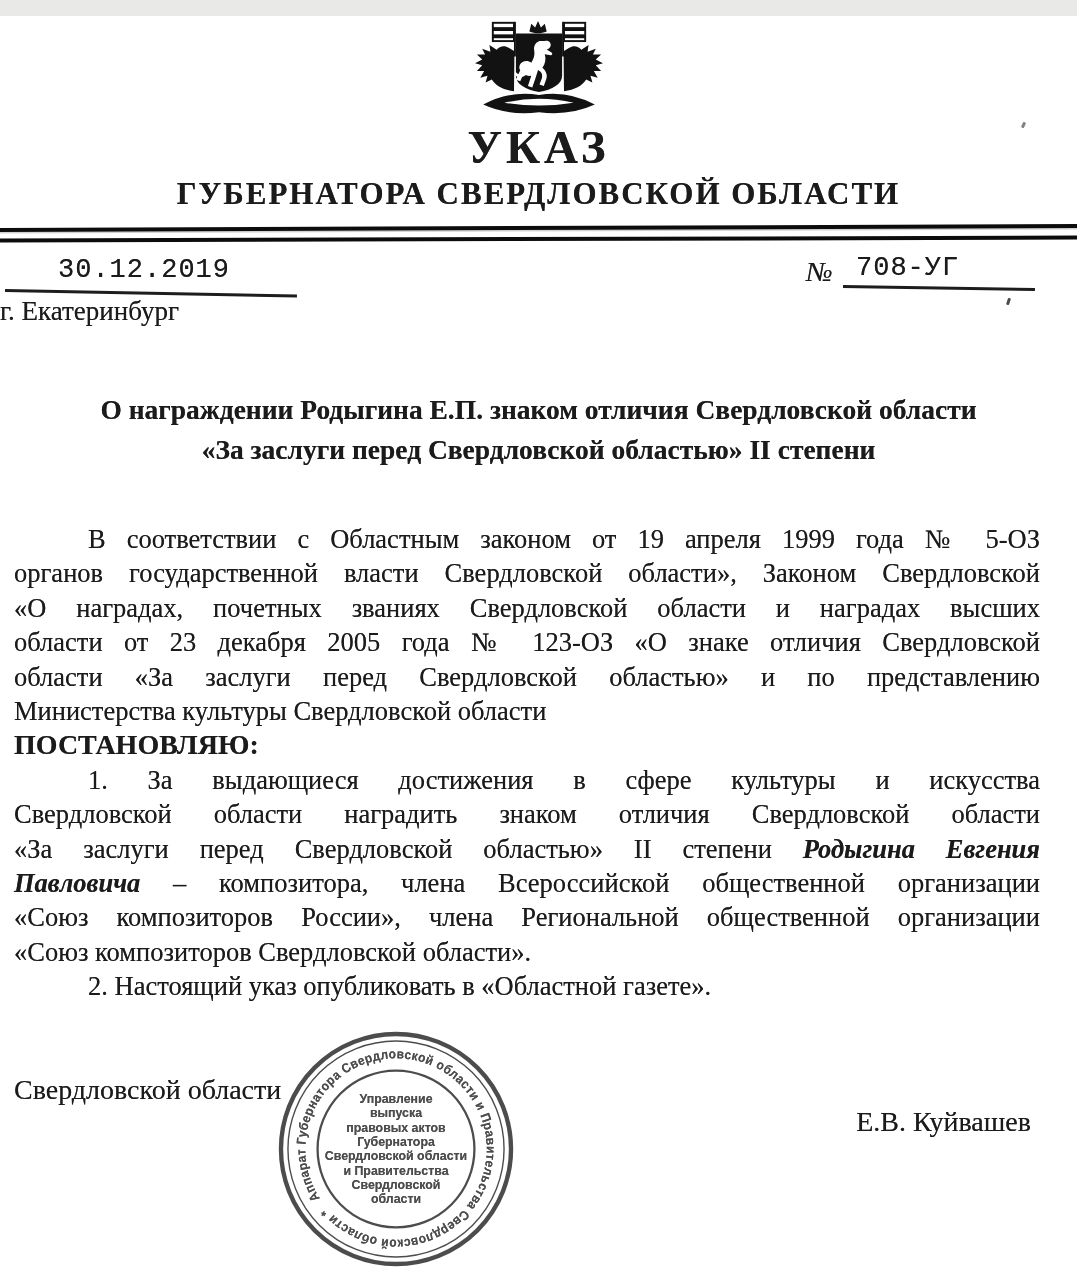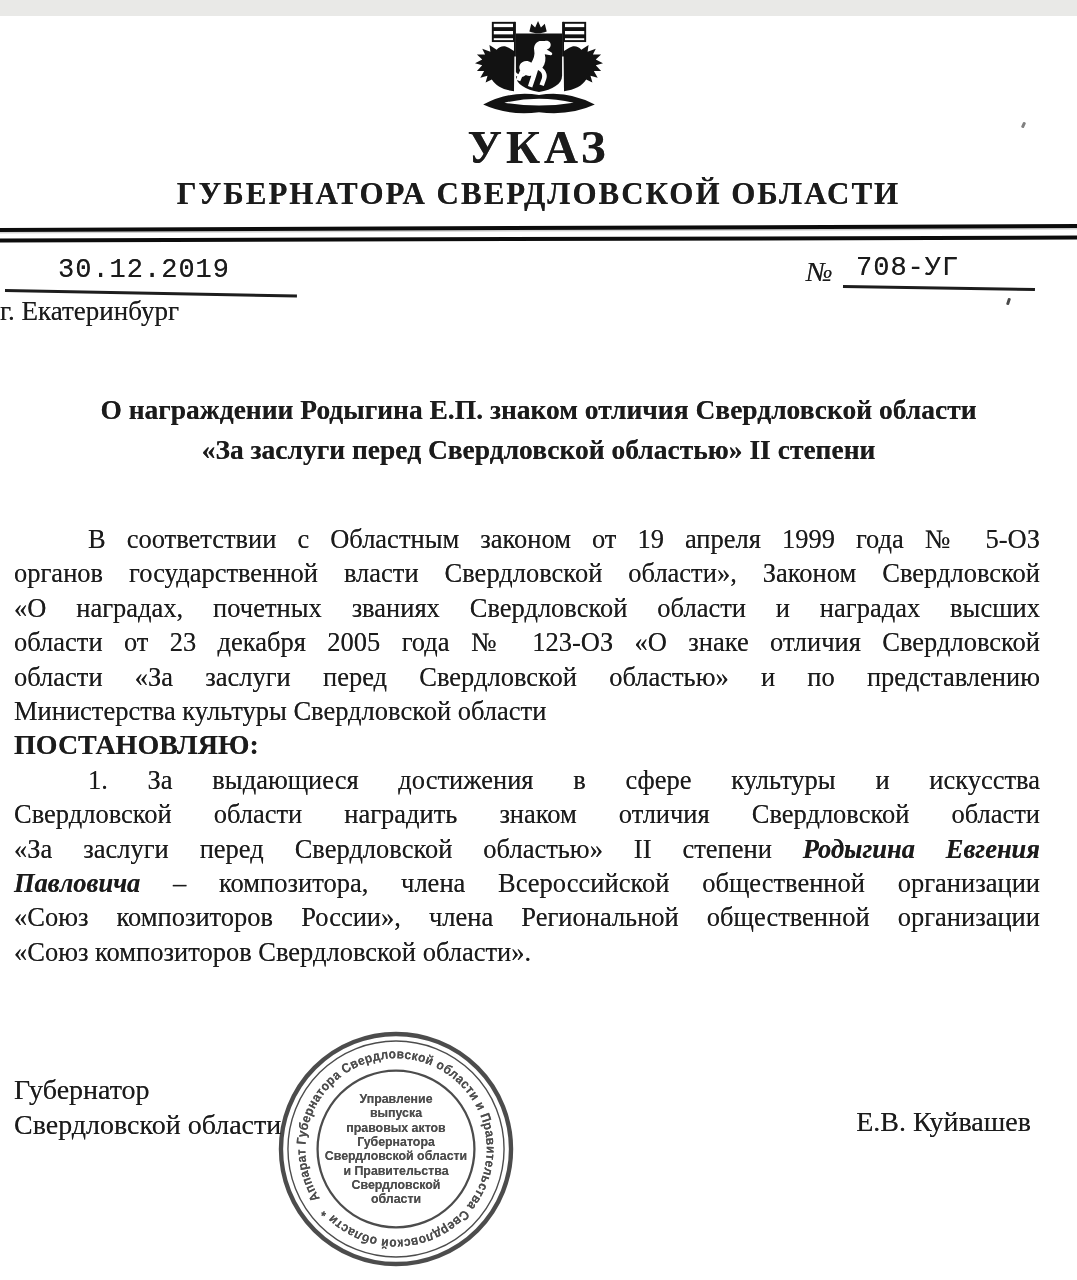--- a/index.html
+++ b/index.html
@@ -128,24 +128,24 @@
     <div class="ln">области от 23 декабря 2005 года № 123-ОЗ «О знаке отличия Свердловской</div>
     <div class="ln">области «За заслуги перед Свердловской областью» и по представлению</div>
     <div class="ln last">Министерства культуры Свердловской области</div>
     <div class="resolve">ПОСТАНОВЛЯЮ:</div>
     <div class="ln ind">1. За выдающиеся достижения в сфере культуры и искусства</div>
     <div class="ln">Свердловской области наградить знаком отличия Свердловской области</div>
     <div class="ln"><span>«За заслуги перед Свердловской областью» II степени </span><span class="bi">Родыгина Евгения</span></div>
     <div class="ln"><span class="bi">Павловича</span><span> – композитора, члена Всероссийской общественной организации</span></div>
     <div class="ln">«Союз композиторов России», члена Региональной общественной организации</div>
     <div class="ln last">«Союз композиторов Свердловской области».</div>
+    <div class="ln last ind">2. Настоящий указ опубликовать в «Областной газете».</div>
   </div>
 
   <div class="sig-left">
-    <div>Губернатор</div>
     <div>Свердловской области</div>
   </div>
   <div class="sig-right">Е.В. Куйвашев</div>
 
   <div class="stamp">
     <svg viewBox="0 0 280 280">
       <g fill="none" stroke="#3d3d3d">
         <circle cx="140" cy="140" r="132" stroke-width="5"></circle>
         <circle cx="140" cy="140" r="124" stroke-width="1.6"></circle>
         <circle cx="140" cy="140" r="90" stroke-width="2.6"></circle>

